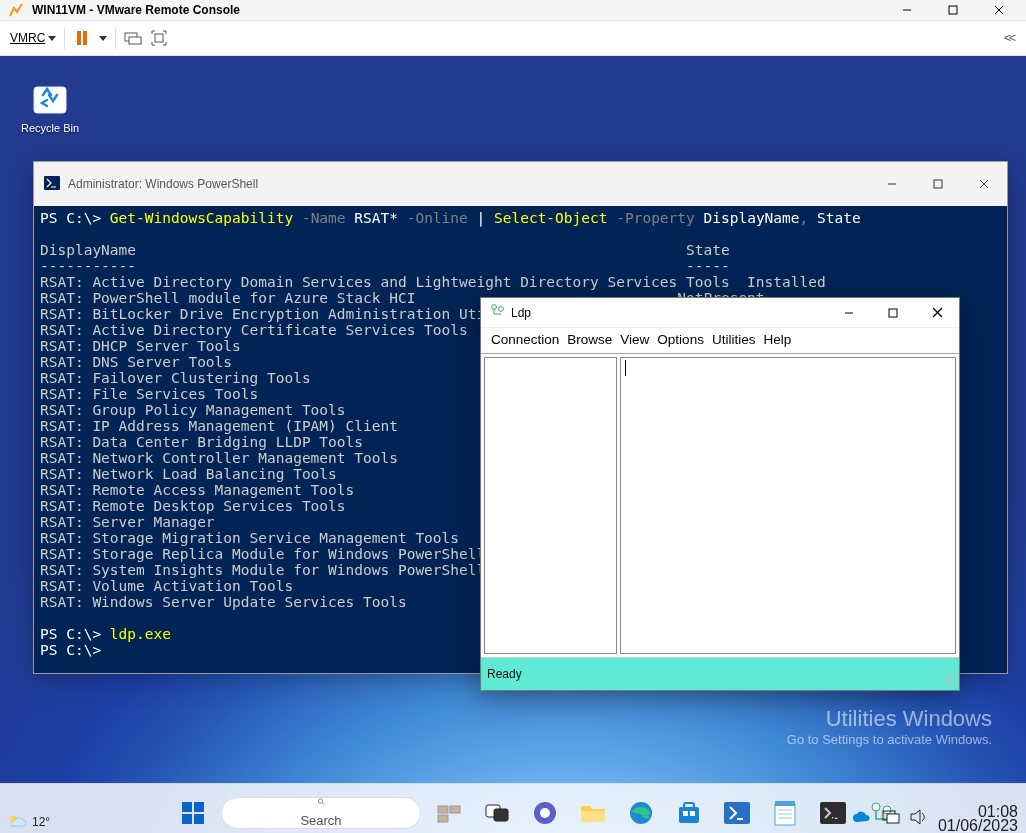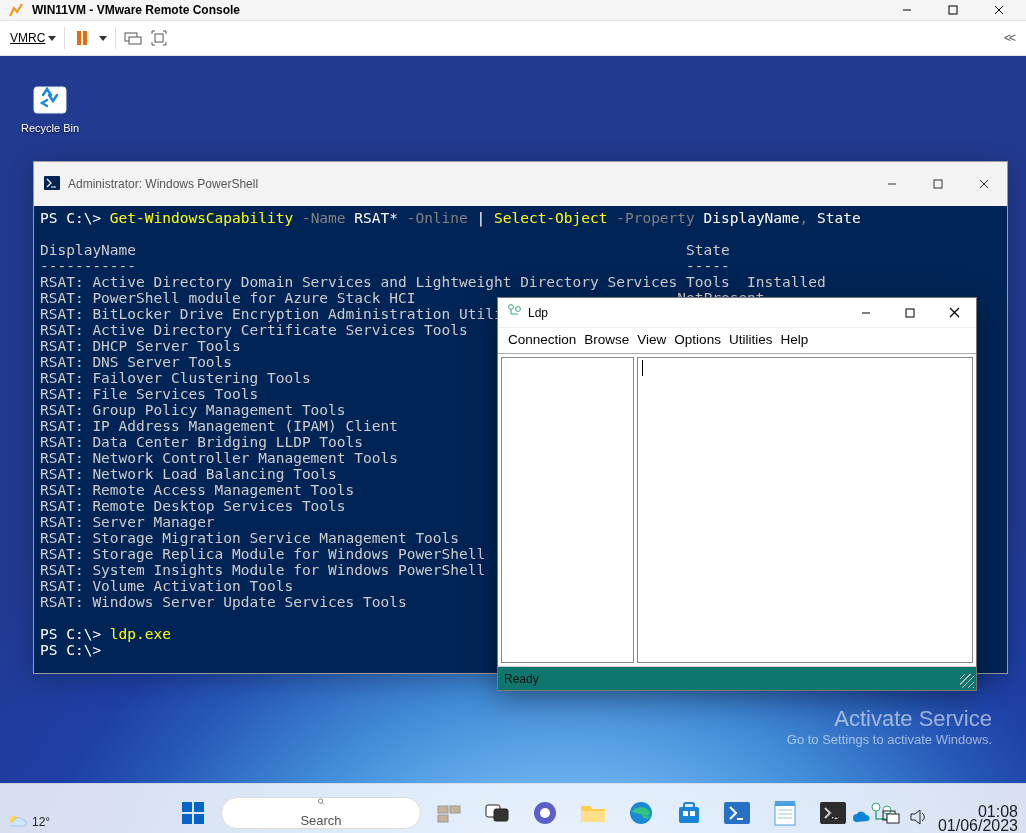--- a/index.html
+++ b/index.html
@@ -70,37 +70,37 @@
     flex:1; background:#012456; color:#ccc; font-family: Consolas, monospace;
     font-size:14.5px; padding: 4px 6px; overflow:hidden; line-height: 16px;
     white-space: pre;
   }
   .ps-body .y { color:#ffff00; }
   .ps-body .g { color:#808080; }
   .ps-body .w { color:#ffffff; }
 
   
   .ldp-window {
-    position:absolute; left:497px; top:241px; width:480px; height:394px;
+    position:absolute; left:480px; top:241px; width:480px; height:394px;
     background:#fff; border:1px solid #777; box-shadow: 0 8px 28px rgba(0,0,0,0.35);
     display:flex; flex-direction:column;justify-content:flex-end;
   }
   .ldp-title {
     height:30px; display:flex; align-items:center; justify-content:space-between;
     padding-left:8px; background:#fff; border-bottom:1px solid #eee;
   }
   .ldp-title .label { display:flex; align-items:center; gap:6px; font-size:12px; color:#000; }
   .ldp-title .ctrls { display:flex; }
   .ldp-title .ctrls .winctrl { width:44px; height:28px; font-size:13px; }
   .ldp-menu { display:flex; gap:8px; padding: 4px 10px 6px; font-size:13.5px; color:#000; }
   .ldp-body { flex:1; display:flex; border-top:1px solid #aaa; }
   .ldp-tree { width:133px; border:1px solid #888; margin:3px; background:#fff; }
   .ldp-main { flex:1; border:1px solid #888; margin:3px 3px 3px 0; background:#fff; position:relative; }
   .ldp-main .cursor { position:absolute; left:4px; top:2px; width:1px; height:16px; background:#000; }
-  .ldp-status { height:24px; border-top:1px solid #ccc; display:flex; align-items:center; font-size:12px; color:#111; padding-left:6px; background:#0f766e; position:relative; }
+  .ldp-status { height:33px; border-top:1px solid #ccc; display:flex; align-items:center; font-size:12px; color:#111; padding-left:6px; background:#5eead4; position:relative; }
   .ldp-status .grip { position:absolute; right:2px; bottom:2px; width:14px; height:14px;
     background: repeating-linear-gradient(135deg, transparent 0 3px, #bbb 3px 4px); }
 
   
   .activate { position:absolute; right:34px; bottom:86px; text-align:right; color: rgba(255,255,255,0.55); }
   .activate .h { font-size:22px; font-weight:400; }
   .activate .s { font-size:13px; }
 
   
   .taskbar {
@@ -302,21 +302,21 @@
               <div class="cursor"></div>
             </div>
         </div>
         <div class="ldp-status">
           <span>Ready</span>
           <div class="grip"></div>
         </div>
       </div>
 
       <div class="activate">
-        <div class="h">Activate Service</div>
+        <div class="h">Utilities Windows</div>
         <div class="s">Go to Settings to activate Windows.</div>
       </div>
 
       <div class="taskbar">
         <div class="weather">
           <svg width="22" height="22" viewBox="0 0 22 22">
               <circle cx="8" cy="9" r="4" fill="#ffd54f"></circle>
               <path d="M4 15h13a3 3 0 000-6 5 5 0 00-9 1" fill="#cfe8ff" stroke="#9cc7ec"></path>
             </svg>
           <span>12°</span>

